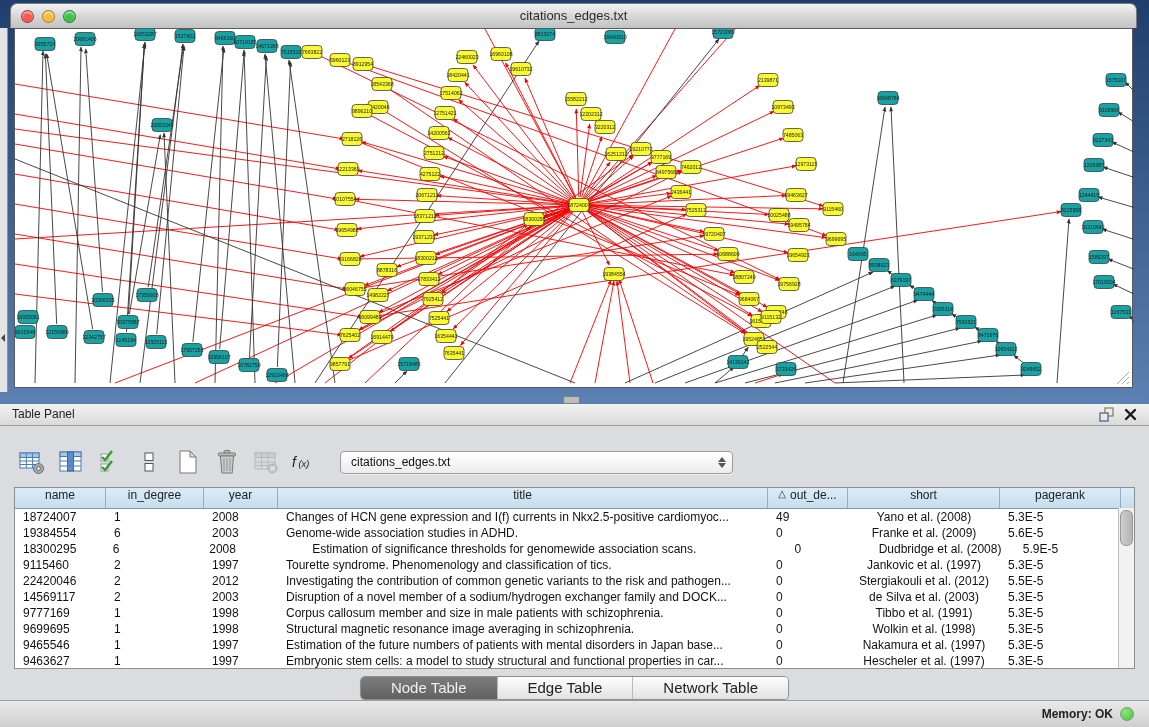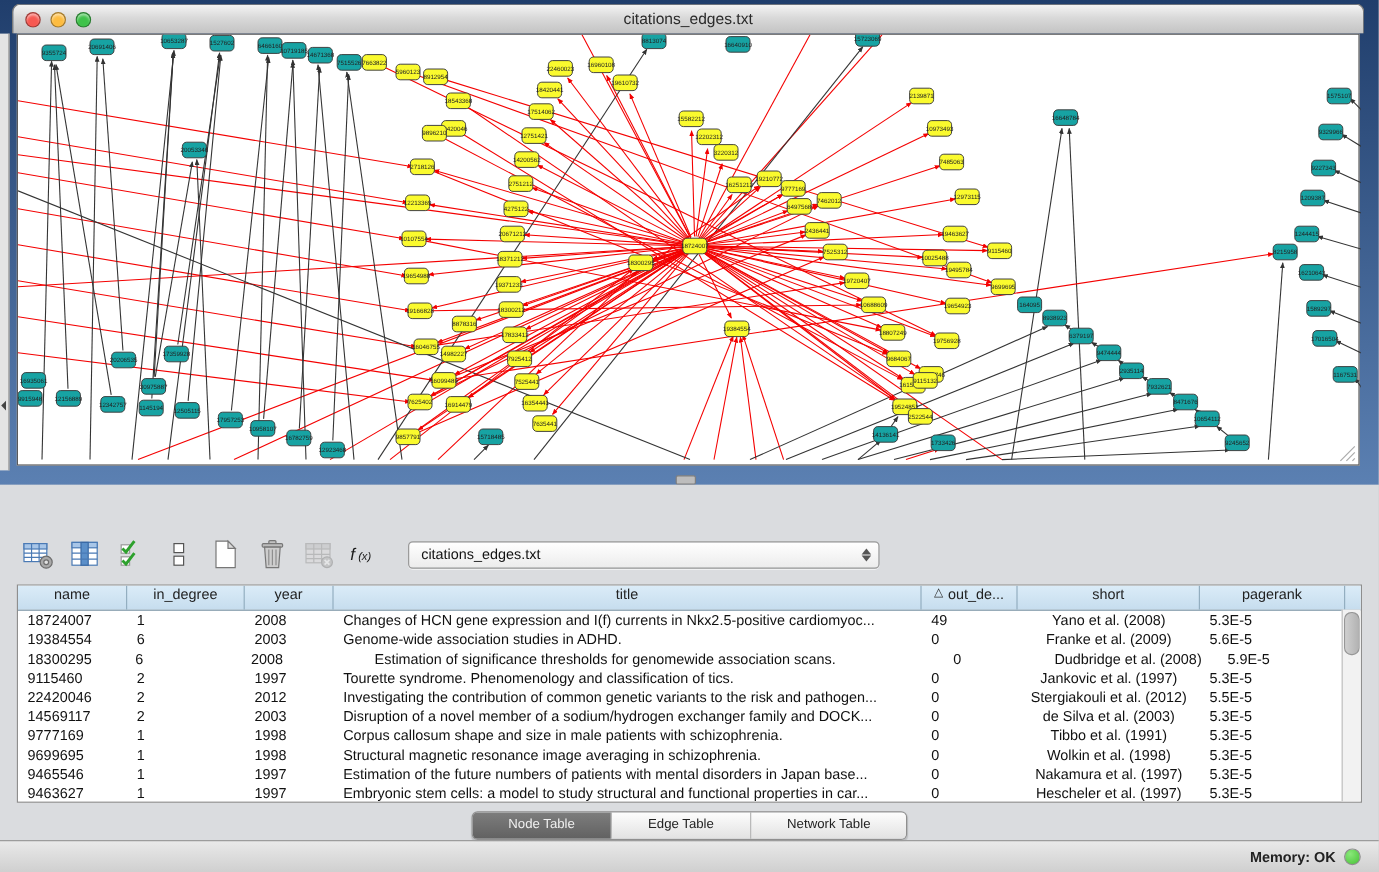--- a/index.html
+++ b/index.html
@@ -57,21 +57,21 @@
   .cell{box-sizing:border-box;font-size:12px;color:#111;overflow:hidden;white-space:nowrap;
     padding-left:8px;}
   .cell.center{text-align:center;padding-left:0;}
   #vscroll{position:absolute;right:0;top:20px;bottom:0;width:15px;background:#f2f2f2;
     border-left:1px solid #c0c0c0;}
   #vthumb{position:absolute;left:1px;top:2px;width:11px;height:34px;border-radius:6px;
     background:linear-gradient(90deg,#cfcfcf,#b3b3b3);border:1px solid #979797;}
   #tabbar{position:absolute;left:0;right:0;top:272px;height:22px;text-align:center;}
   #seg{display:inline-flex;border:1px solid #8f8f8f;border-radius:5px;overflow:hidden;height:22px;
     box-shadow:0 1px 1px rgba(0,0,0,.15);}
-  .seg-btn{padding:0 30px;line-height:21px;font-size:11px;color:#222;
+  .seg-btn{padding:0 30px;line-height:21px;font-size:15px;color:#222;
     background:linear-gradient(#fdfdfd,#e2e2e2);border-left:1px solid #b9b9b9;white-space:nowrap;}
   .seg-btn:first-child{border-left:none;}
   .seg-btn.sel{background:linear-gradient(#7d7d7d,#616161);color:#f0f0f0;}
   
   #statusbar{position:absolute;left:0;top:700px;width:1149px;height:27px;
     background:linear-gradient(#e9e9e9,#cfcfcf);border-top:1px solid #9c9c9c;box-sizing:border-box;
     display:flex;align-items:center;justify-content:flex-end;gap:7px;padding-right:15px;font-weight:bold;}
   #mem-label{font-size:12px;color:#222;}
   #mem-dot{width:14px;height:14px;border-radius:50%;background:radial-gradient(circle at 35% 30%,#8ae87a,#46c235);
     border:1px solid #8f8f8f;box-sizing:border-box;}
@@ -732,20 +732,30 @@
       </svg>
     <svg id="grip" viewBox="0 0 16 16">
       <path d="M15,3 L3,15 M15,8 L8,15 M15,13 L13,15" stroke="#666" stroke-width="1" fill="none"></path>
     </svg>
   </div>
 </div>
 
 <div id="splitter-knob"></div>
 
 <div id="table-panel">
+  <div id="panel-header">
+    <div class="pt">Table Panel</div>
+    <svg id="float-btn" viewBox="0 0 16 16">
+      <rect x="6" y="1" width="8" height="8" fill="none" stroke="#8a7a4a" stroke-width="1.2"></rect>
+      <rect x="1" y="6" width="8" height="8" fill="#e8e8e8" stroke="#44608a" stroke-width="1.2"></rect>
+    </svg>
+    <svg id="close-btn" viewBox="0 0 15 15">
+      <path d="M3,3 L12,12 M12,3 L3,12" stroke="#1a1a1a" stroke-width="2.4" stroke-linecap="round"></path>
+    </svg>
+  </div>
 
   <div id="toolbar">
     <div class="tool">
       <svg width="26" height="26" viewBox="0 0 26 26">
         <rect x="1" y="4" width="19" height="15" fill="#fff" stroke="#4a7ab5"></rect>
         <rect x="1" y="4" width="19" height="4.5" fill="#a8c6e8" stroke="#4a7ab5"></rect>
         <path d="M7.3,4 V19 M13.6,4 V19 M1,12 H20 M1,15.5 H20" stroke="#4a7ab5" fill="none"></path>
         <circle cx="19.5" cy="19.5" r="5" fill="#a9a9a9" stroke="#6e6e6e"></circle>
         <circle cx="19.5" cy="19.5" r="2" fill="#e2e2e2" stroke="#6e6e6e"></circle>
       </svg>
@@ -887,21 +897,21 @@
           <div class="cell" style="width: 74px;">2003</div>
           <div class="cell" style="width: 490px;">Disruption of a novel member of a sodium/hydrogen exchanger family and DOCK...</div>
           <div class="cell" style="width: 80px;">0</div>
           <div class="cell center" style="width: 152px;">de Silva et al. (2003)</div>
           <div class="cell" style="width: 121px;">5.3E-5</div>
         </div>
         <div class="row">
           <div class="cell" style="width: 91px;">9777169</div>
           <div class="cell" style="width: 98px;">1</div>
           <div class="cell" style="width: 74px;">1998</div>
-          <div class="cell" style="width: 490px;">Corpus callosum shape and size in male patients with schizophrenia.</div>
+          <div class="cell" style="width: 490px;">Corpus callosum member and size in male patients with schizophrenia.</div>
           <div class="cell" style="width: 80px;">0</div>
           <div class="cell center" style="width: 152px;">Tibbo et al. (1991)</div>
           <div class="cell" style="width: 121px;">5.3E-5</div>
         </div>
         <div class="row">
           <div class="cell" style="width: 91px;">9699695</div>
           <div class="cell" style="width: 98px;">1</div>
           <div class="cell" style="width: 74px;">1998</div>
           <div class="cell" style="width: 490px;">Structural magnetic resonance image averaging in schizophrenia.</div>
           <div class="cell" style="width: 80px;">0</div>

